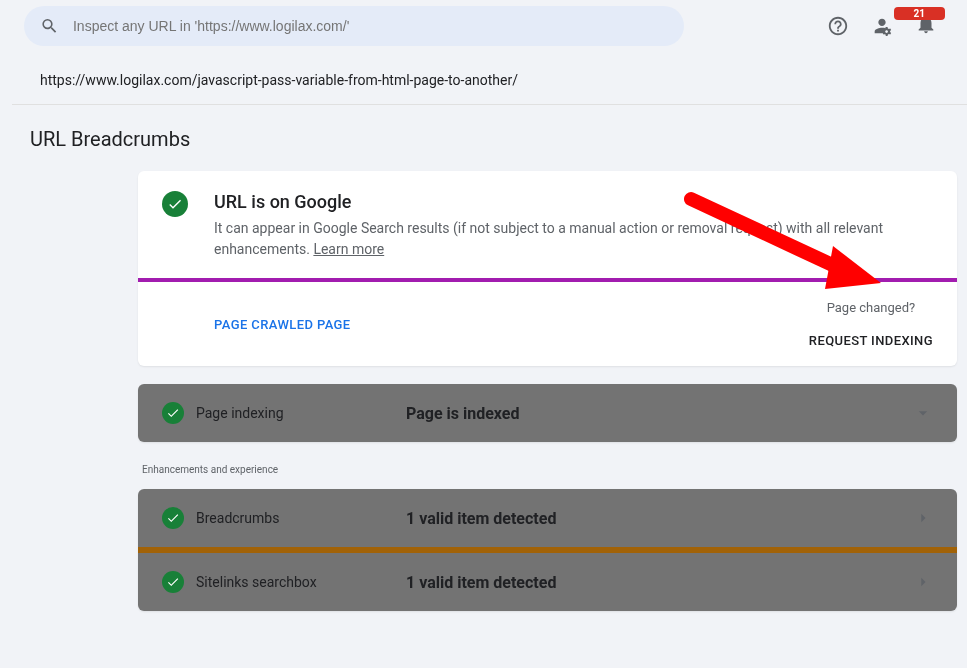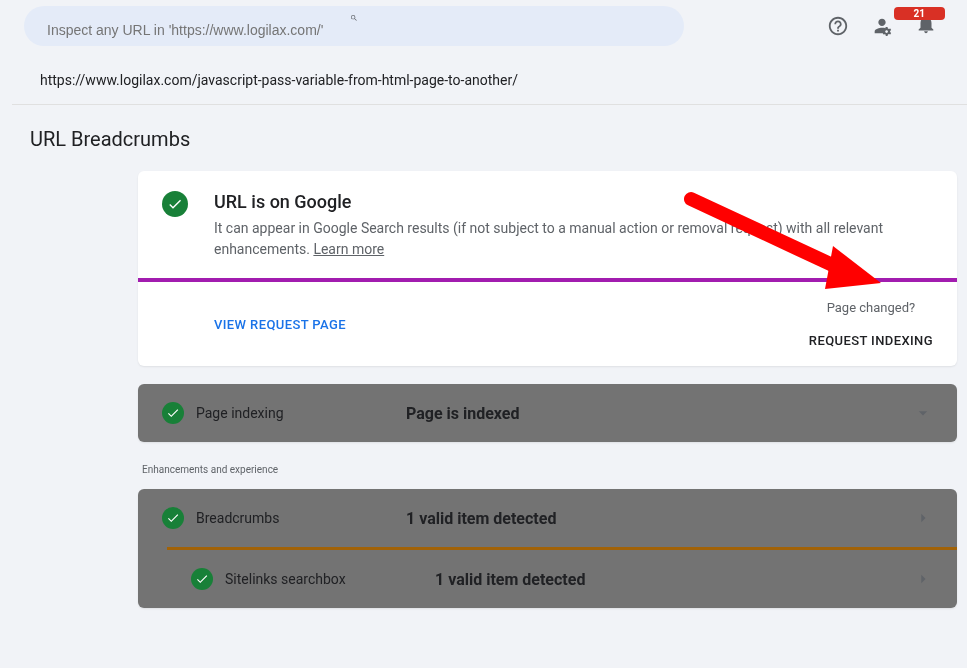--- a/index.html
+++ b/index.html
@@ -18,21 +18,20 @@
       background: #f1f3f7;
     }
     .search-container {
       display: flex;
       align-items: center;
       background: #e4ebf8;
       border-radius: 24px;
       padding: 8px 16px;
       width: 660px;
       height: 40px;
-      flex-direction: column;
     }
     .search-icon-svg { width: 20px; height: 20px; fill: #5f6368; }
     .search-input {
       border: none;
       background: transparent;
       margin-left: 14px;
       font-size: 14px;
       color: #5f6368;
       width: 100%;
       outline: none;
@@ -113,21 +112,21 @@
       border-radius: 6px;
       box-shadow: 0 1px 2px rgba(0,0,0,0.08);
       margin-bottom: 18px;
     }
     .row {
       display: flex;
       align-items: center;
       padding: 18px 24px;
       cursor: pointer;
     }
-    .row + .row { border-top: 3px solid #a16207; margin-left: 29px; }
+    .row + .row { border-top: 6px solid #a16207; }
     .row-label { margin-left: 12px; font-size: 14px; color: #202124; width: 210px; }
     .row-value { font-size: 16px; color: #202124; font-weight: bold; }
     .row-chevron { margin-left: auto; width: 20px; height: 20px; fill: #5f6368; }
     .sub-header { font-size: 10px; color: #5f6368; padding: 4px 0 14px 4px; }
     .arrow-overlay {
       position: absolute;
       top: 20px;
       right: 64px;
       pointer-events: none;
     }
@@ -176,21 +175,21 @@
           </svg>
       </div>
       <div class="card-text">
         <div class="card-title">URL is on Google</div>
         <div class="card-desc">
           <span>It can appear in Google Search results (if not subject to a manual action or removal request) with all relevant enhancements. </span><span class="learn-link">Learn more</span>
         </div>
       </div>
     </div>
     <div class="card-actions">
-      <div class="action-left">VIEW REQUEST PAGE</div>
+      <div class="action-left">PAGE CRAWLED PAGE</div>
       <div class="action-right">
         <span class="changed-text">Page changed?</span>
         <span class="request-btn">REQUEST INDEXING</span>
       </div>
     </div>
   </div>
 
   <div class="row-card">
     <div class="row">
       <div class="check-circle small">

